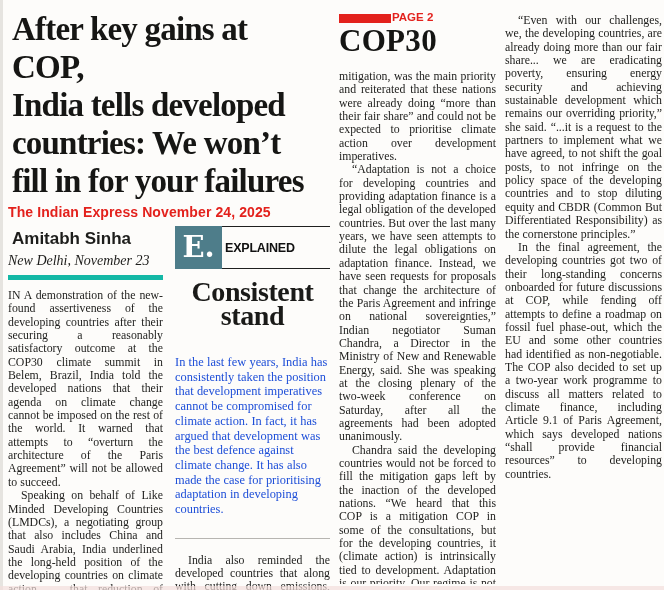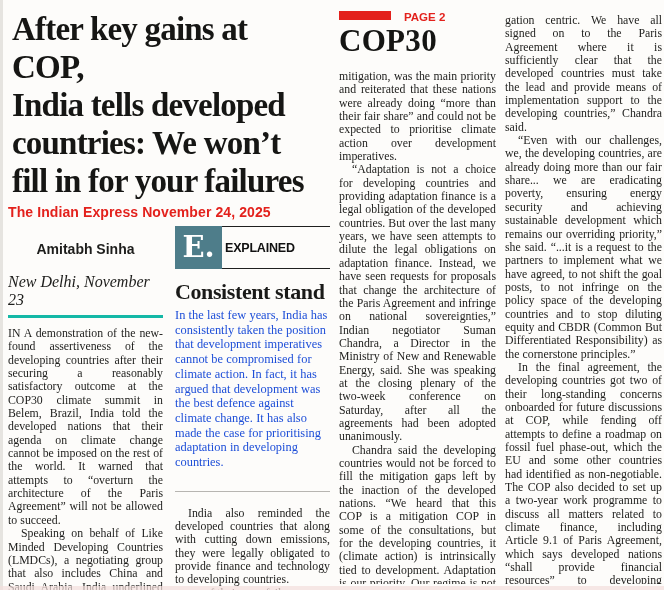--- a/index.html
+++ b/index.html
@@ -23,24 +23,24 @@
     letter-spacing:-0.8px; color:#161614; margin:4px;
   }
   .credit-line {
     font-family:"Liberation Sans", sans-serif; font-weight:700;
     font-size:14px; color:#e3211c; 
     margin:0 0 5px 0; letter-spacing:0.1px;
   }
   .ab-cols { display:flex; gap:12px; }
   .col { width:155px; flex:none; overflow:hidden; }
 
-  .byline { font-family:"Liberation Sans", sans-serif; font-weight:700; font-size:14px; margin:16px;text-align:center; }
+  .byline { font-family:"Liberation Sans", sans-serif; font-weight:700; font-size:17px; margin:4px; }
   .dateline {
-    font-style:italic; font-size:16px; margin:1px 0 0 0;
-    border-bottom:3px solid #14b8a6; padding-bottom:6px;
+    font-style:italic; font-size:14px; margin:1px 0 0 0;
+    border-bottom:5px solid #14b8a6; padding-bottom:6px;
   }
   .body-paras { margin-top:9px; }
   .para {
     margin:0; font-size:11.8px; line-height:13.35px;
     text-align:justify; word-spacing:0.2px;
   }
   .para.indent { text-indent:13px; }
 
   
   .explained-head { display:flex; align-items:stretch; margin-top:1px; }
@@ -53,33 +53,33 @@
   .kicker-wrap {
     flex:1; 
     border-top:1.5px solid #1f1f1f; border-bottom:1.5px solid #1f1f1f;
     display:flex; align-items:center; padding-left:3px;
   }
   .kicker {
     font-family:"Liberation Sans", sans-serif; font-weight:700;
     font-size:12.5px; letter-spacing:-0.2px; color:#111;
   }
   .explained-title {
-    font-weight:700; font-size:22px; line-height:24px;
-    letter-spacing:-0.4px; margin:11px 0 4px 0; color:#1a1a18;
+    font-weight:700; font-size:28px; line-height:24px;
+    letter-spacing:-0.4px; margin:11px 0 27px 0; color:#1a1a18;text-align:center;
   }
   .explained-body .para { font-size:12.4px; line-height:14.7px; text-align:left; color:#1d4ed8; }
   .explained-divider { border:none; border-top:1px solid #b7b5b1; margin:21px 0 15px 0; }
   .continued {
     font-family:"Liberation Sans", sans-serif; font-weight:700;
     font-size:11.5px; letter-spacing:-0.2px; text-align:right; margin-top:2px; color:#111;
   }
 
   
   .col-right { width:157px; flex:none; overflow:hidden; }
-  .page2-strip { display:flex; align-items:flex-start; gap:13px; margin:5px 0 1px 0; }
+  .page2-strip { display:flex; align-items:flex-end; gap:1px; margin:5px 0 1px 0; }
   .red-bar { width:52px; height:9px; background:#e3211c; }
   .page2-label { font-family:"Liberation Sans", sans-serif; font-weight:700; font-size:11.5px; color:#e3211c; }
   .cop30 {
     font-weight:700; font-size:31px; line-height:34px;
     letter-spacing:0.3px; color:#151513; margin:0 0 12px 0;
   }
   .col4 { padding-top:8px; }
 </style>
 </head>
 <body>
@@ -134,19 +134,18 @@
     <h2 class="cop30">COP30</h2>
     <div>
         <p class="para">mitigation, was the main priority and reiterated that these nations were already doing “more than their fair share” and could not be expected to prioritise climate action over development imperatives.</p>
         <p class="para indent">“Adaptation is not a choice for developing countries and providing adaptation finance is a legal obligation of the developed countries. But over the last many years, we have seen attempts to dilute the legal obligations on adaptation finance. Instead, we have seen requests for proposals that change the architecture of the Paris Agreement and infringe on national sovereignties,” Indian negotiator Suman Chandra, a Director in the Ministry of New and Renewable Energy, said. She was speaking at the closing plenary of the two-week conference on Saturday, after all the agreements had been adopted unanimously.</p>
         <p class="para indent">Chandra said the developing countries would not be forced to fill the mitigation gaps left by the inaction of the developed nations. “We heard that this COP is a mitigation COP in some of the consultations, but for the developing countries, it (climate action) is intrinsically tied to development. Adaptation is our priority. Our regime is not miti-</p>
       </div>
   </div>
 
   <div class="col-right col4">
     <div>
-        <p class="para">gation centric. We have all signed on to the Paris Agreement where it is sufficiently clear that the developed countries must take the lead and provide means of implementation support to the developing countries,” Chandra said.</p>
         <p class="para indent">“Even with our challenges, we, the developing countries, are already doing more than our fair share... we are eradicating poverty, ensuring energy security and achieving sustainable development which remains our overriding priority,” she said. “...it is a request to the partners to implement what we have agreed, to not shift the goal posts, to not infringe on the policy space of the developing countries and to stop diluting equity and CBDR (Common But Differentiated Responsibility) as the cornerstone principles.”</p>
         <p class="para indent">In the final agreement, the developing countries got two of their long-standing concerns onboarded for future discussions at COP, while fending off attempts to define a roadmap on fossil fuel phase-out, which the EU and some other countries had identified as non-negotiable. The COP also decided to set up a two-year work programme to discuss all matters related to climate finance, including Article 9.1 of Paris Agreement, which says developed nations “shall provide financial resources” to developing countries.</p>
       </div>
   </div>
 
 </div>
 
 </body></html>

